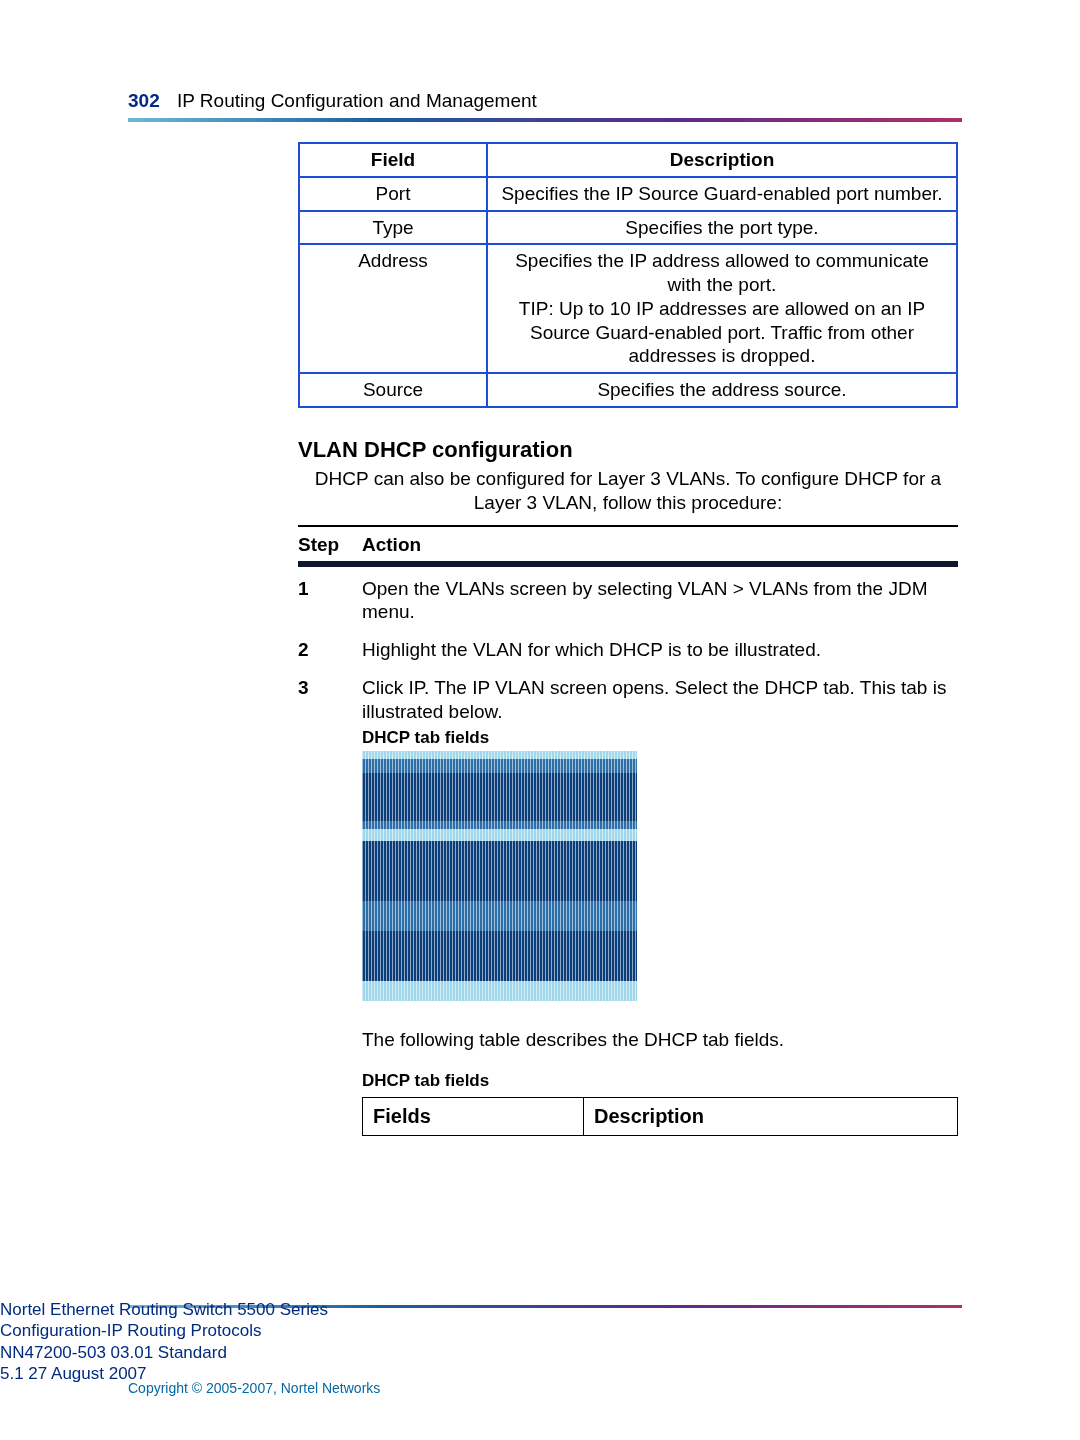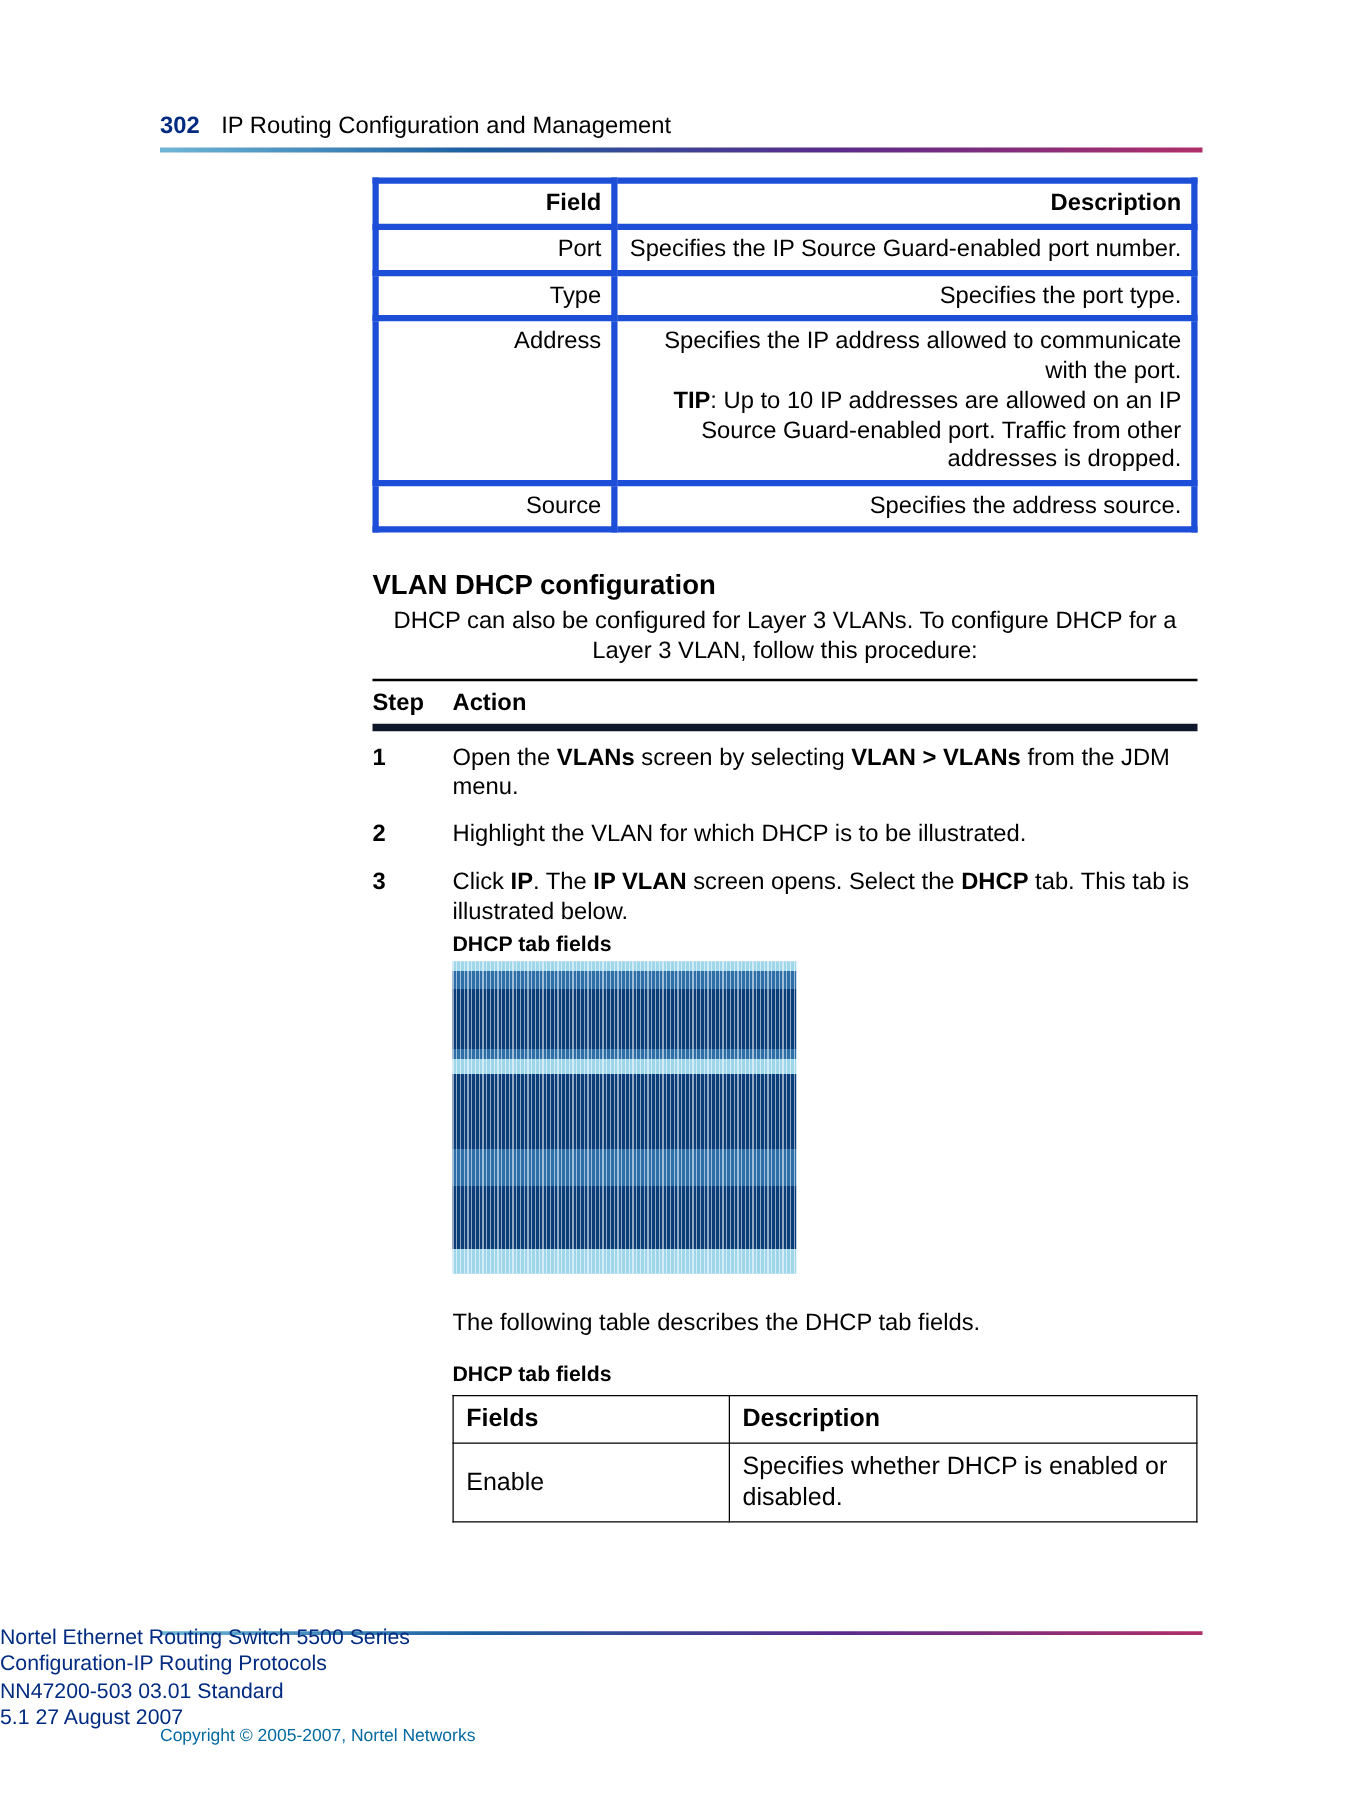--- a/index.html
+++ b/index.html
@@ -43,23 +43,23 @@
     width: 660px;
     font-size: 19px;
     line-height: 1.25;
   }
   table.fields {
     border-collapse: collapse;
     width: 100%;
     font-size: 19px;
   }
   table.fields th, table.fields td {
-    border: 5px solid #1d4ed8;
+    border: 2px solid #1d4ed8;
     padding: 4px 8px;
-    text-align: right;
+    text-align: center;
     vertical-align: top;
   }
   table.fields th {
     font-weight: bold;
   }
   .h2 {
     font-weight: bold;
     font-size: 22px;
     margin-top: 28px;
     margin-bottom: 4px;
@@ -79,21 +79,21 @@
     border-bottom: 6px solid #0f172a;
   }
   .step-header .c1 { width: 64px; }
   .steps { margin-top: 10px; }
   .step-row {
     display: flex;
     margin-bottom: 14px;
   }
   .step-row .c1 { width: 64px; font-weight: bold; }
   .step-row .c2 { flex: 1; }
-  .b { font-weight: bold; margin-top: 44px; }
+  .b { font-weight: normal; margin-top: 44px; }
   .caption {
     font-weight: bold;
     font-size: 17px;
     margin-top: 4px;
     margin-bottom: 2px;
   }
   .dhcp-image {
     width: 275px;
     height: 250px;
     display: inline-block;
@@ -243,24 +243,20 @@
           <div>The following table describes the DHCP tab fields.</div>
 
           <div class="tbl2-wrap">
             <div class="table2-caption">DHCP tab fields</div>
             <table class="fields2">
               <tbody>
                   <tr>
                 <th class="col-a">Fields</th>
                 <th>Description</th>
               </tr>
-              <tr>
-                <td>Enable</td>
-                <td>Specifies whether DHCP is enabled or disabled.</td>
-              </tr>
             </tbody>
               </table>
           </div>
         </div>
       </div>
 
     </div>
   </div>
 
   <div class="bottom-rule"></div>

